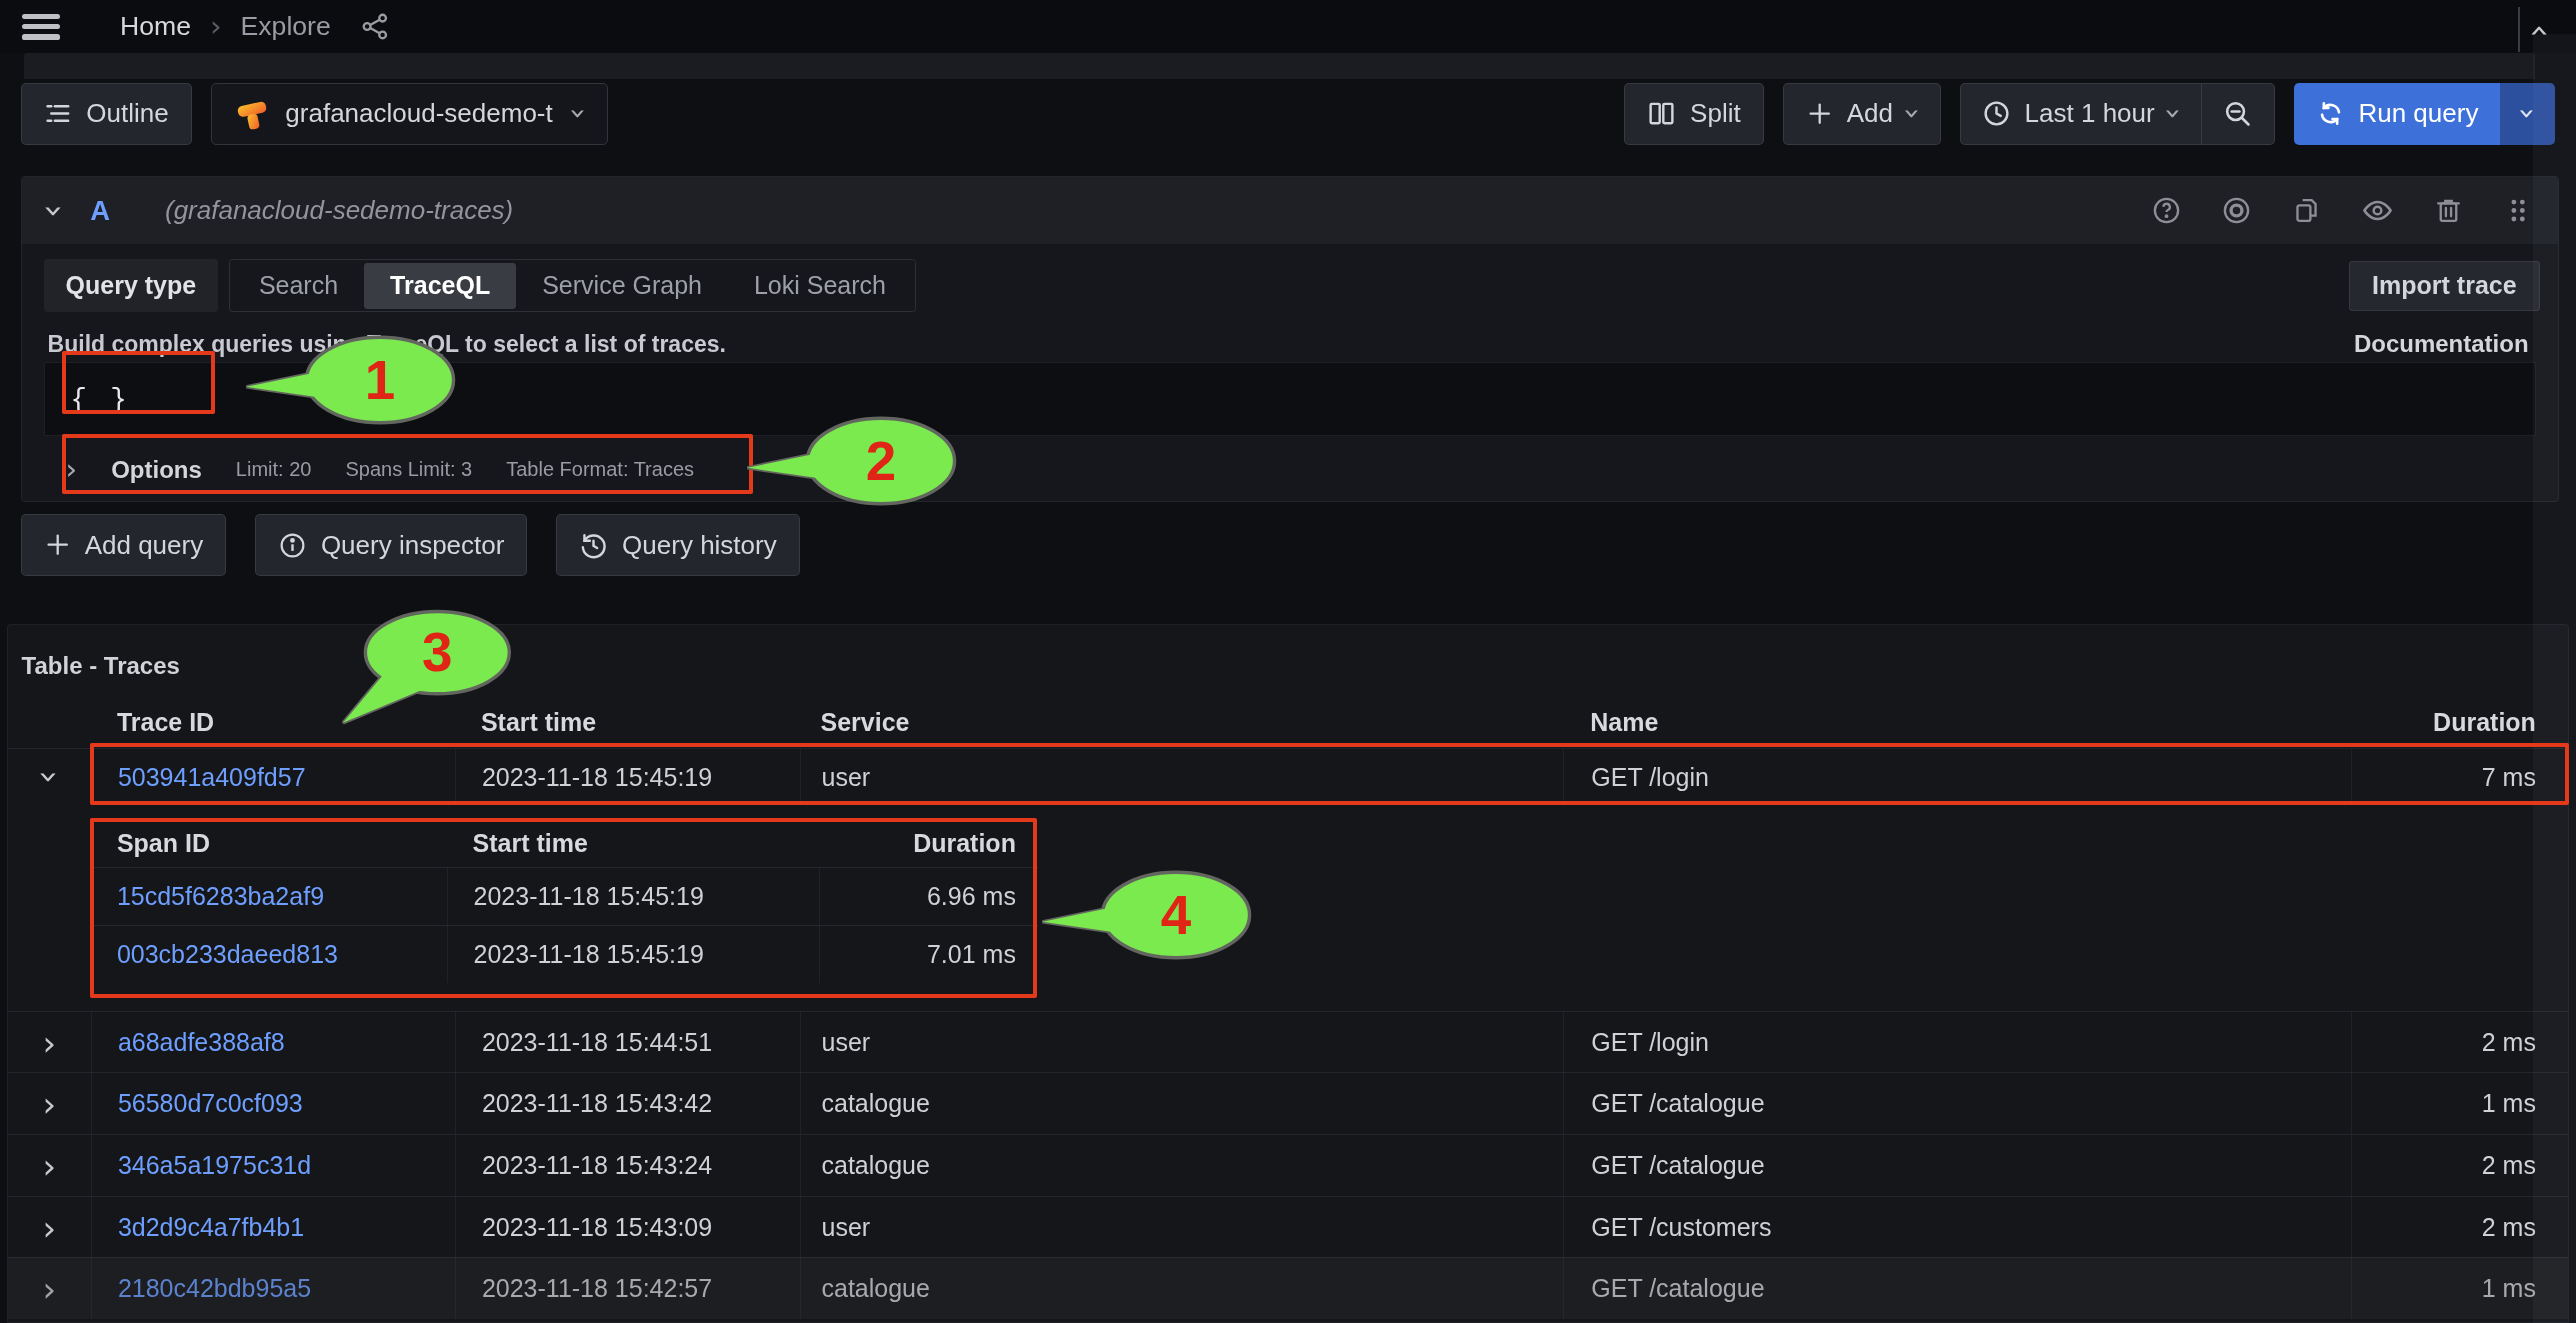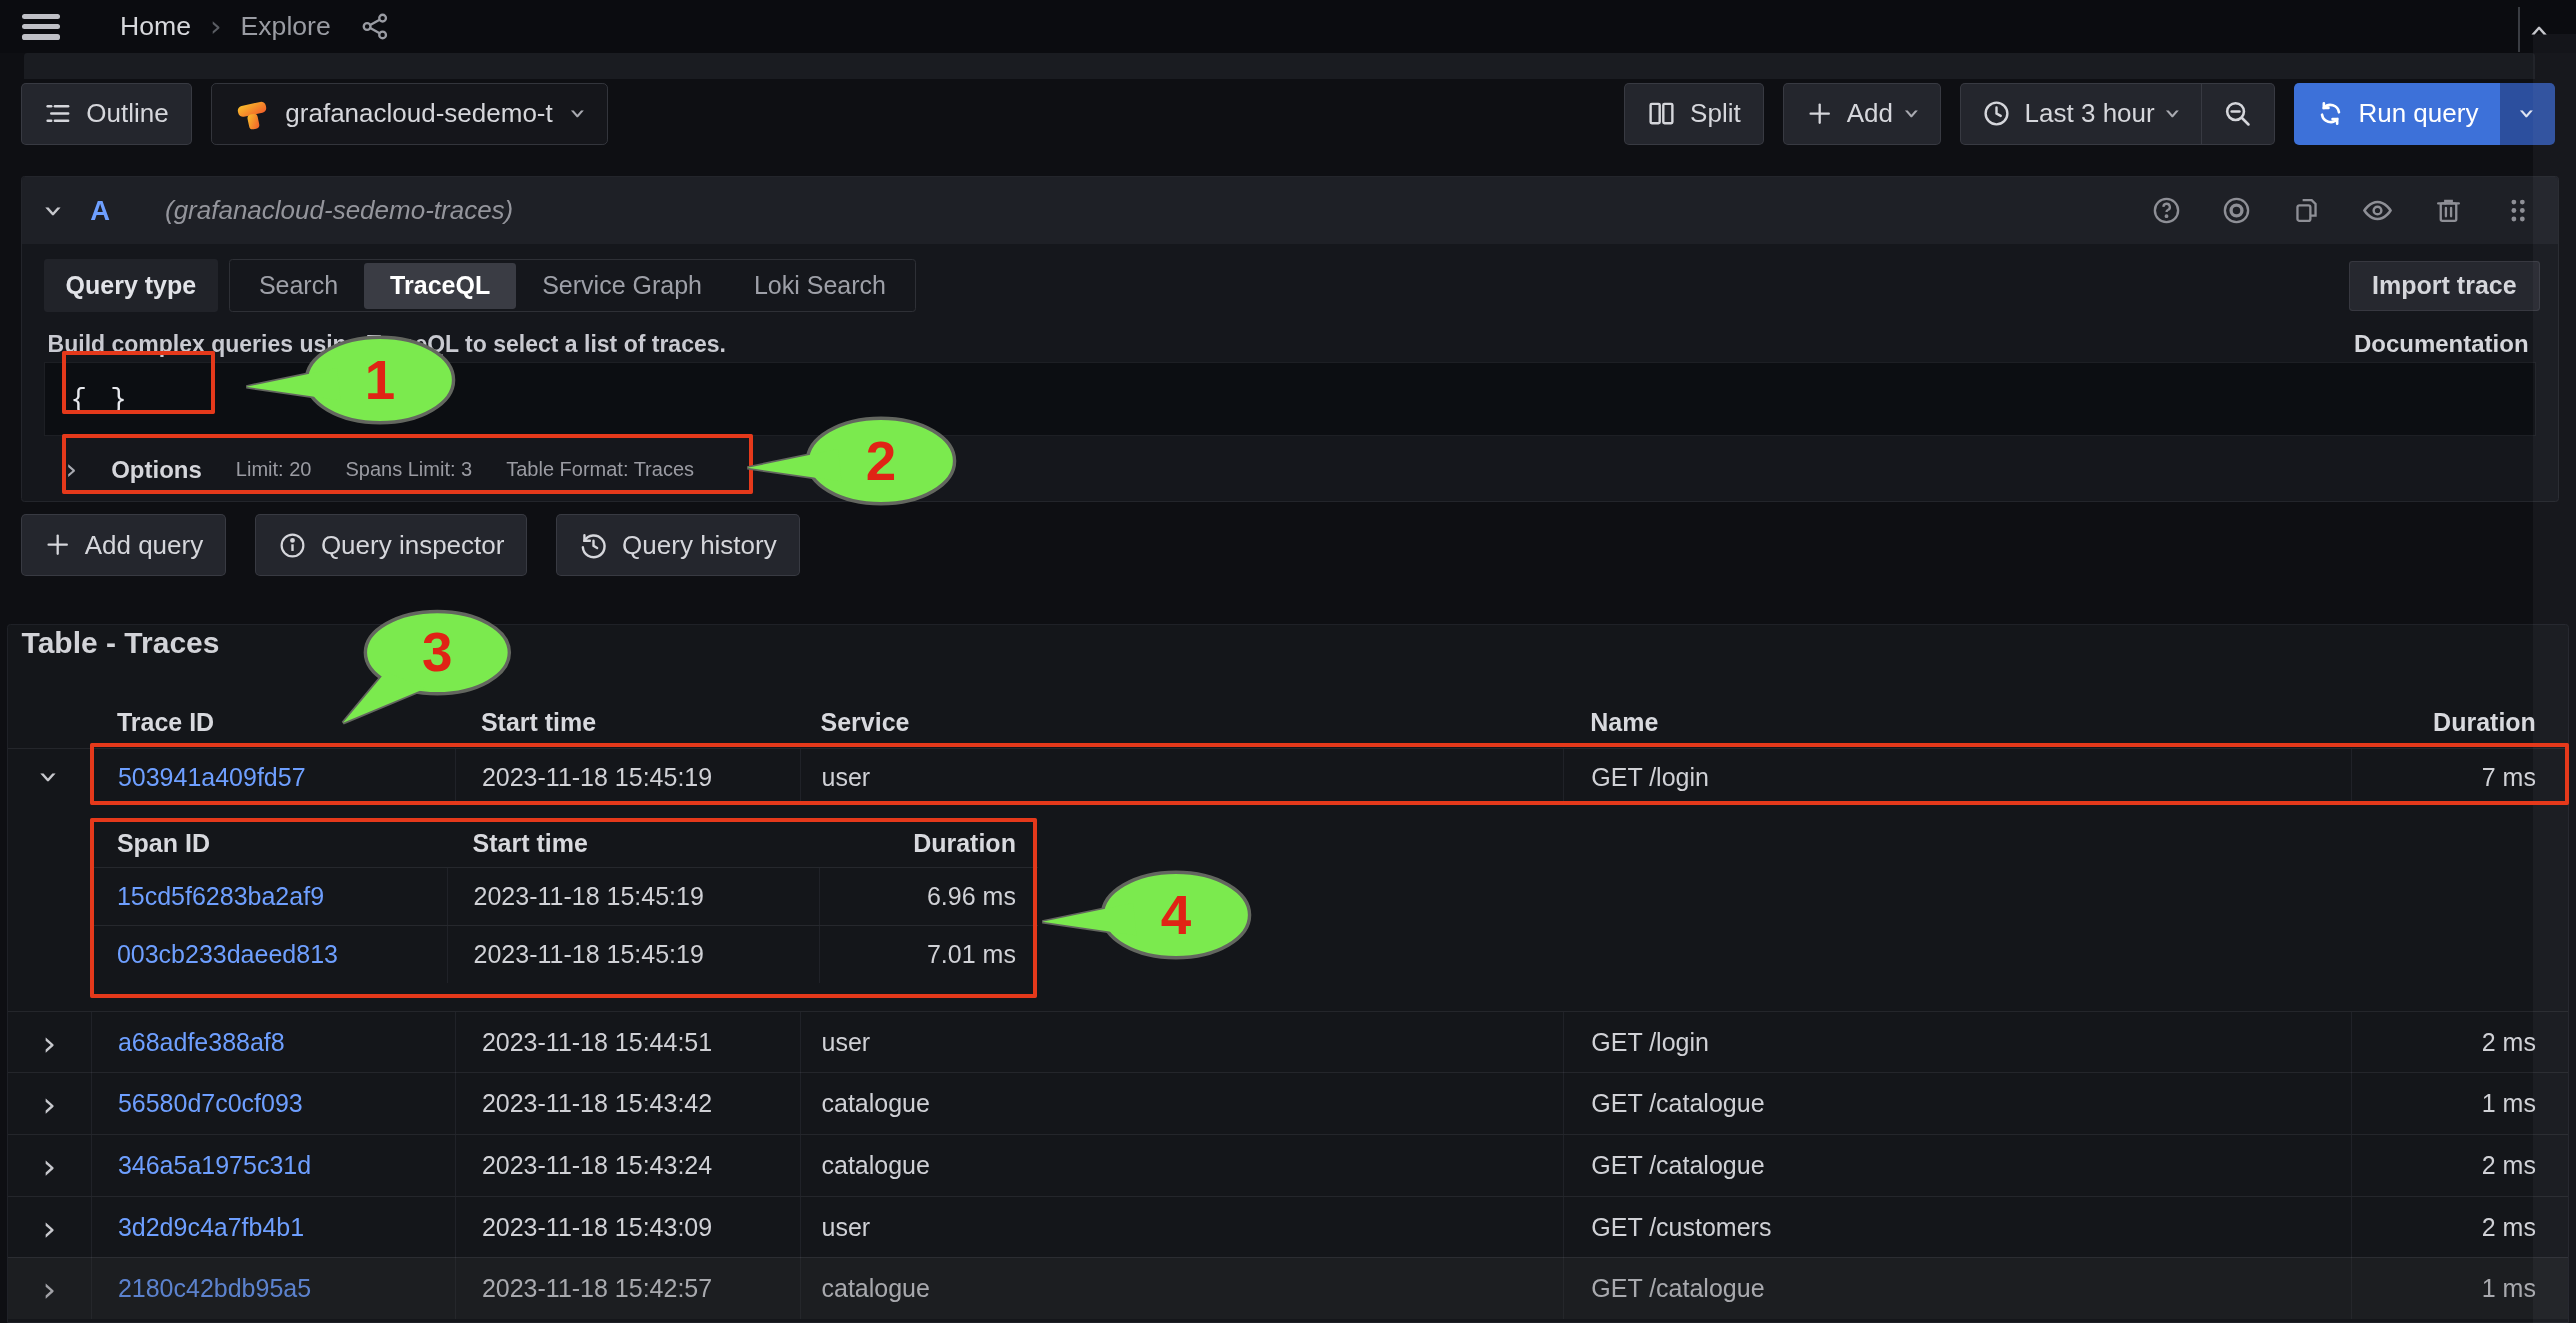--- a/index.html
+++ b/index.html
@@ -71,21 +71,21 @@
 
   .optionsrow { position:absolute; left:22px; top:267px; height:51px; display:flex; align-items:center; gap:34px; padding-left:22px; }
   .opt-label { font-size:24px; font-weight:700; color:#d5d6db; }
   .opt-item { font-size:20px; color:#9a9ba2; }
 
   
   .actions { position:absolute; left:20.6px; top:514px; display:flex; gap:29px; }
 
   
   .table-panel { position:absolute; left:6.9px; top:624px; width:2562px; height:699px; background:#14161a; border:0.9px solid #1f2127; border-radius:3.4px 3.4px 0 0; overflow:hidden; }
-  .tp-title { position:absolute; left:13.7px; top:1px; font-size:30px; font-weight:600; color:#d2d3d8; }
+  .tp-title { position:absolute; left:13.7px; top:27px; font-size:24px; font-weight:600; color:#d2d3d8; }
 
   .t-row { position:absolute; left:0; width:2562px; display:flex; align-items:center; }
   .t-head { top:75px; height:45px; font-weight:700; color:#d8d9de; }
   .cell { height:100%; display:flex; align-items:center; font-size:25px; overflow:hidden; white-space:nowrap; }
   .c0 { width:83px; justify-content:center; }
   .c1 { width:364px; padding-left:26px; }
   .c2 { width:345px; padding-left:26px; }
   .c3 { width:763px; padding-left:20.6px; }
   .c4 { width:788px; padding-left:27.4px; }
   .c5 { width:219px; justify-content:flex-end; padding-right:34px; }
@@ -201,21 +201,21 @@
         <span class="chev down small">›</span>
       </div>
       <div class="timepicker">
         <div class="seg">
           <span>
             <svg width="29" height="29" viewBox="0 0 24 24" fill="none" stroke="currentColor" stroke-width="2" stroke-linecap="round">
               <circle cx="12" cy="12" r="9"></circle>
                 <path d="M12 7v5l3.5 2"></path>
             </svg>
           </span>
-          <span>Last 3 hour</span>
+          <span>Last 1 hour</span>
           <span class="chev down small">›</span>
         </div>
         <div class="seg">
           <span>
             <svg width="31" height="31" viewBox="0 0 24 24" fill="none" stroke="currentColor" stroke-width="2" stroke-linecap="round">
               <circle cx="10.5" cy="10.5" r="6.5"></circle>
                 <line x1="15.3" y1="15.3" x2="20.5" y2="20.5"></line>
                 <line x1="7.5" y1="10.5" x2="13.5" y2="10.5"></line>
             </svg>
           </span>

